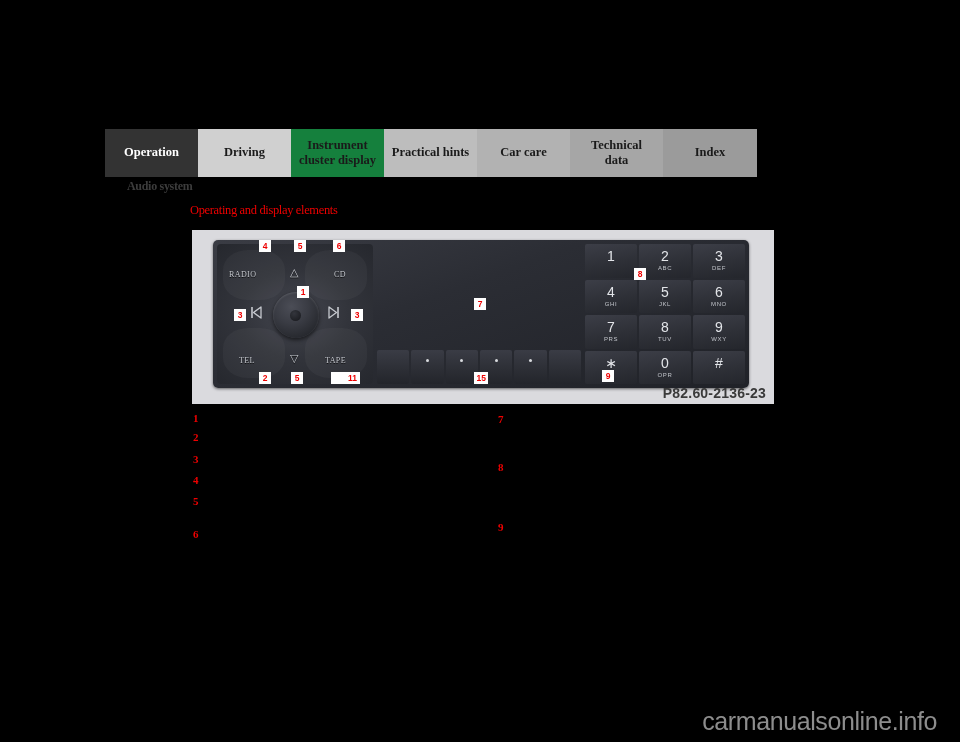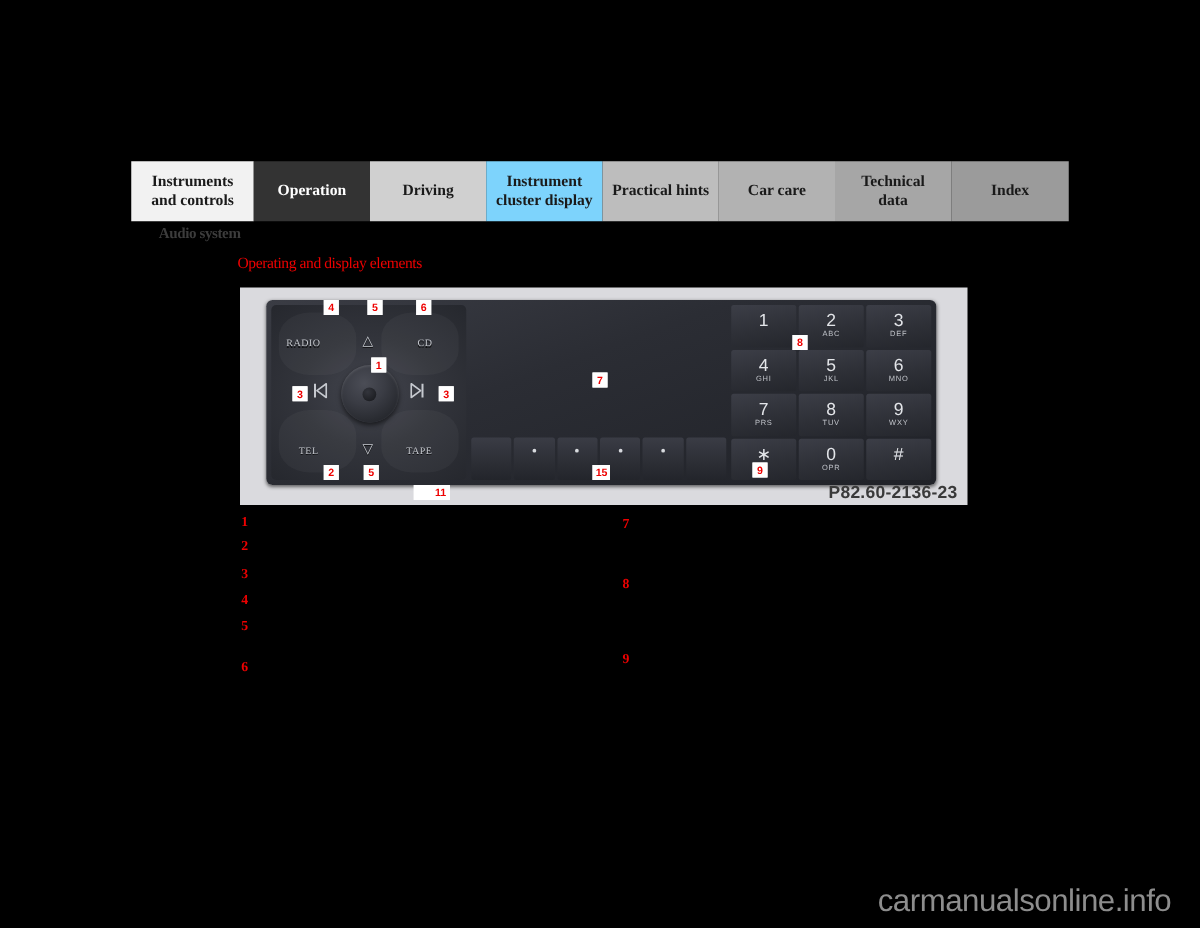--- a/index.html
+++ b/index.html
@@ -327,30 +327,27 @@
     font-size: 25px;
     color: #8d8d8d;
     letter-spacing: -0.4px;
     user-select: none;
   }
 </style>
 </head>
 <body>
 
 <div id="tab-bar">
-    <div class="tab" style="background: rgb(242, 242, 242); width: 98px;">
-      <div>Instruments<br>and controls</div>
-    </div>
     <div class="tab active" style="background: rgb(51, 51, 51); width: 93px;">
       <div>Operation</div>
     </div>
     <div class="tab" style="background: rgb(208, 208, 208); width: 93px;">
       <div>Driving</div>
     </div>
-    <div class="tab" style="background: #7dd3fc; width: 93px;">
+    <div class="tab" style="background: #15803d; width: 93px;">
       <div>Instrument<br>cluster display</div>
     </div>
     <div class="tab" style="background: rgb(189, 189, 189); width: 93px;">
       <div>Practical hints</div>
     </div>
     <div class="tab" style="background: rgb(178, 178, 178); width: 93px;">
       <div>Car care</div>
     </div>
     <div class="tab" style="background: rgb(166, 166, 166); width: 93px;">
       <div>Technical<br>data</div>
@@ -476,21 +473,21 @@
     <div class="callout" style="left: 234px; top: 309px;">3</div>
     <div class="callout" style="left: 351px; top: 309px;">3</div>
     <div class="callout" style="left: 259px; top: 240px;">4</div>
     <div class="callout" style="left: 294px; top: 240px;">5</div>
     <div class="callout" style="left: 291px; top: 372px;">5</div>
     <div class="callout" style="left: 333px; top: 240px;">6</div>
     <div class="callout" style="left: 474px; top: 298px;">7</div>
     <div class="callout" style="left: 634px; top: 268px;">8</div>
     <div class="callout" style="left: 602px; top: 370px;">9</div>
     <div class="callout" style="left: 474px; top: 372px;">15</div>
-    <div class="callout" style="left: 331px; top: 388px; padding-left: 16px;">11</div>
+    <div class="callout" style="left: 331px; top: 372px; padding-left: 16px;">11</div>
   </div>
 
 <div class="legend-col" id="legend-left" style="left:193px;top:0;">
     <div class="legend-item" style="left: 0px; top: 412px;">
       <span class="legend-num">1</span>
       <span class="legend-text"></span>
     </div>
     <div class="legend-item" style="left: 0px; top: 431px;">
       <span class="legend-num">2</span>
       <span class="legend-text"></span>

